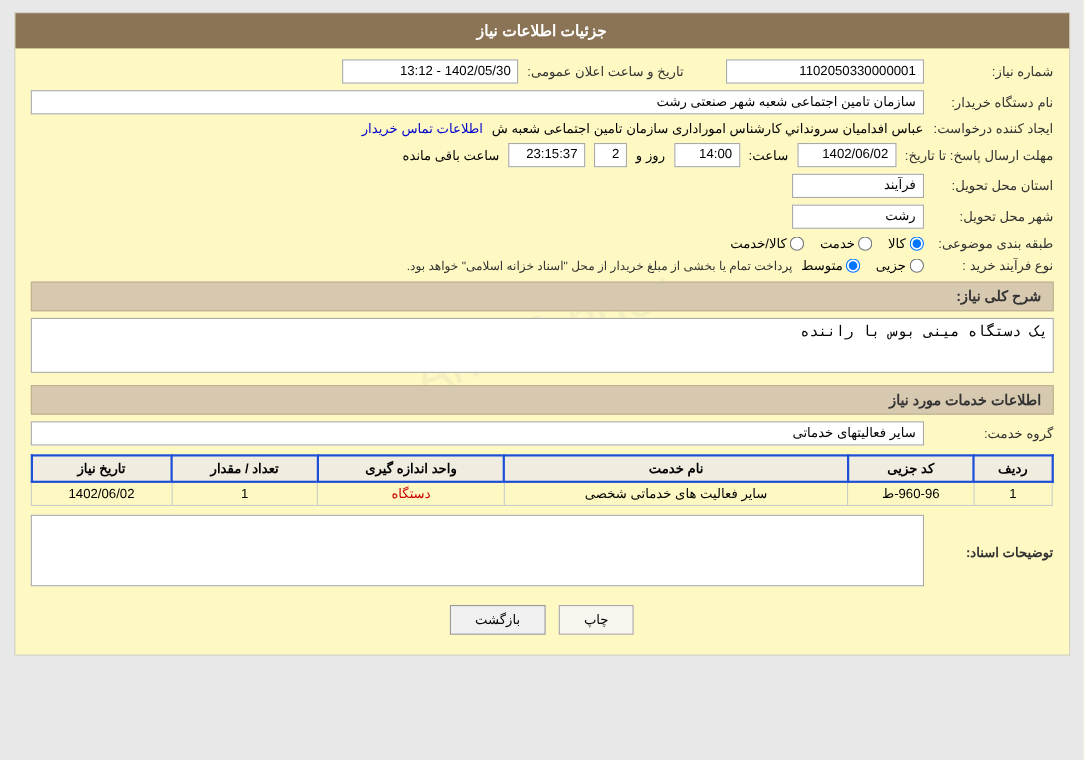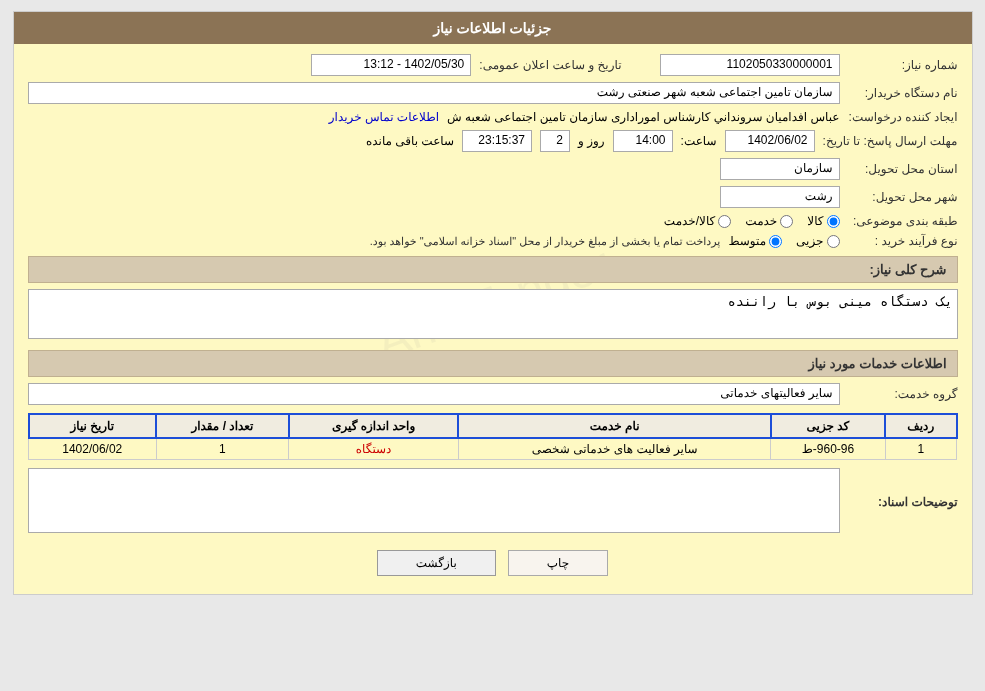--- a/index.html
+++ b/index.html
@@ -112,22 +112,22 @@
       text-align: center;
     }
     .red-text { color: #cc0000; }
     .buttons-row {
       display: flex;
       justify-content: center;
       gap: 12px;
       margin: 14px 0 8px 0;
     }
     .btn {
-      padding: 5px 38px;
-      font-family: Liberation Sans, sans-serif;
+      padding: 5px 22px;
+      font-family: Liberation Serif, serif;
       font-size: 12px;
       border: 1px solid #999;
       cursor: pointer;
       background: #f0f0f0;
     }
     .btn-print {
       background: #f8f4ee;
       border: 1px solid #aaa;
     }
     .watermark-container {
@@ -185,21 +185,21 @@
         <span>ساعت:</span>
         <span class="value-box" style="min-width:60px;">14:00</span>
         <span>روز و</span>
         <span class="value-box" style="min-width:30px;">2</span>
         <span class="value-box" style="min-width:70px;">23:15:37</span>
         <span>ساعت باقی مانده</span>
       </div>
 
       <div class="info-row">
         <span class="label">استان محل تحویل:</span>
-        <span class="value-box" style="min-width:120px;">سازمان</span>
+        <span class="value-box" style="min-width:120px;">فرآیند</span>
       </div>
 
       <div class="info-row">
         <span class="label">شهر محل تحویل:</span>
         <span class="value-box" style="min-width:120px;">رشت</span>
       </div>
 
       <div class="info-row">
         <span class="label">طبقه بندی موضوعی:</span>
         <div class="radio-group">

